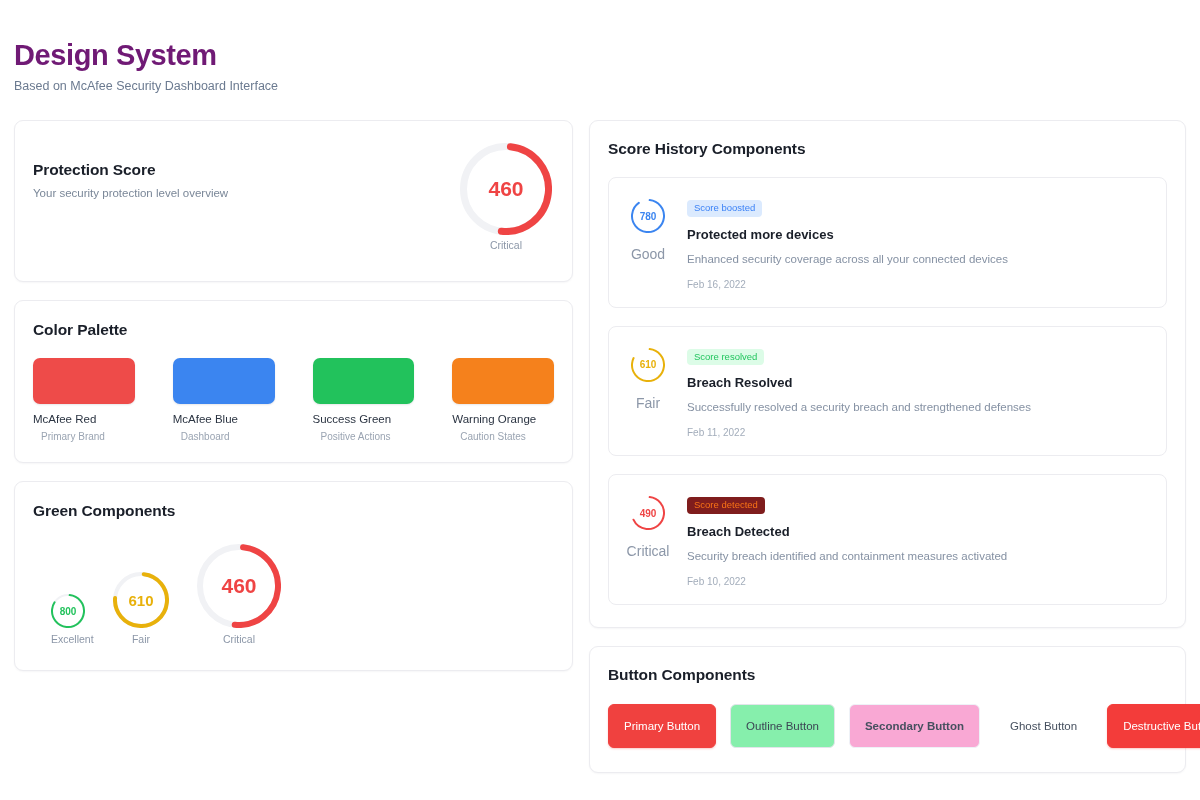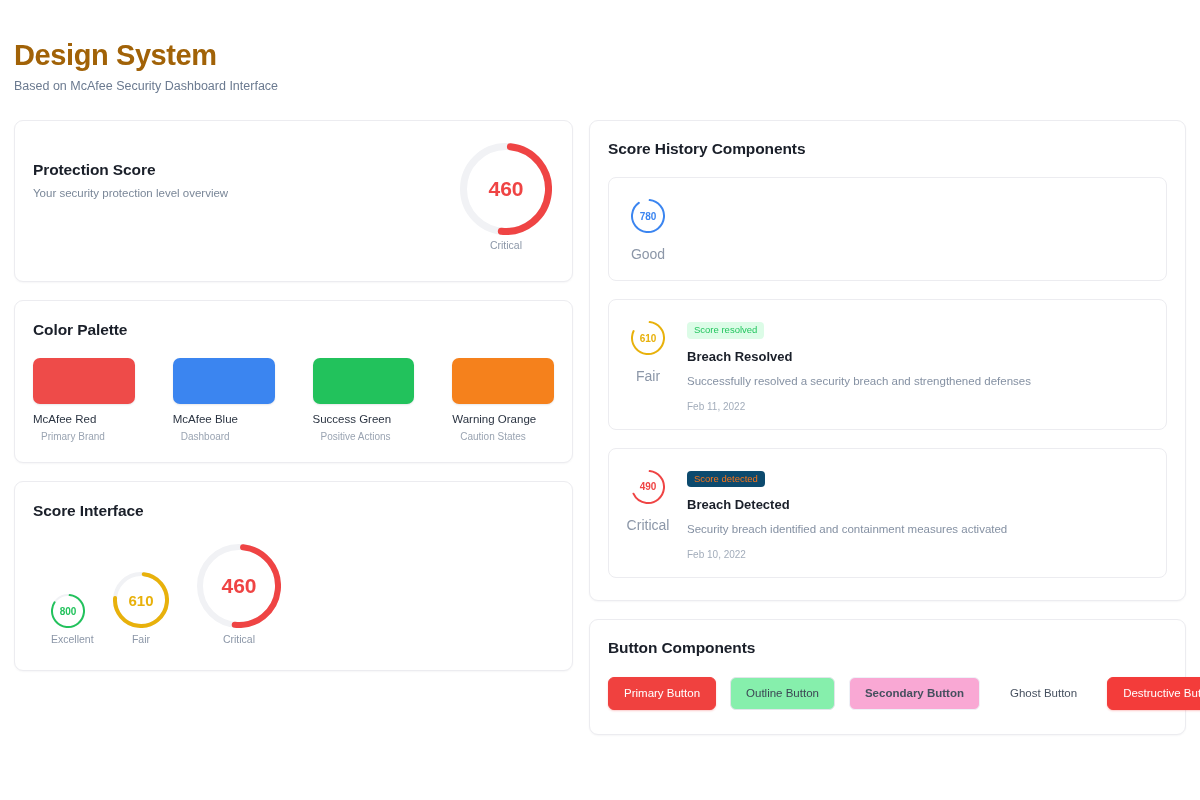--- a/index.html
+++ b/index.html
@@ -9,21 +9,21 @@
     background: #ffffff;
     font-family: "Liberation Sans", sans-serif;
     color: #1f2937;
     overflow: hidden;
   }
   .page { position: relative; width: 1200px; height: 800px; padding: 0; }
 
   
   .header { position: absolute; left: 14px; top: 38px; }
   .page-title {
-    font-size: 29px; font-weight: bold; color: #a16207;
+    font-size: 29px; font-weight: bold; color: #701a75;
     letter-spacing: -0.4px; line-height: 34px;
   }
   .page-subtitle {
     font-size: 12.5px; color: #6b7a90; margin-top: 7px; line-height: 15px;
   }
 
   
   .col-left  { position: absolute; left: 14px;  top: 120px; width: 559px; }
   .col-right { position: absolute; left: 589px; top: 120px; width: 597px; }
 
@@ -93,21 +93,21 @@
   .hist-title { font-size: 13px; font-weight: bold; color: #1a1f29; margin-top: 10px; }
   .hist-desc { font-size: 11.5px; color: #8591a3; margin-top: 10px; line-height: 14px; }
   .hist-date { font-size: 10px; color: #a3adbb; margin-top: 13px; }
 
   
   .buttons-card { padding: 19px 18px 24px 18px; }
   .btn-row { display: flex; gap: 14px; margin-top: 20px; align-items: center; }
   .btn {
     font-family: "Liberation Sans", sans-serif;
     font-size: 11.5px;
-    padding: 9px 15px;
+    padding: 15px 15px;
     border-radius: 6px;
     border: 1px solid transparent;
     cursor: pointer;
     line-height: 1.1;
     white-space: nowrap;
   }
   .btn-primary    { background: #f0413f; color: #fff; border-color: #f0413f;
                     box-shadow: 0 1px 2px rgba(240,65,63,0.28); }
   .btn-outline    { background: #86efac; color: #3c4654; border-color: #e2e5ea; }
   .btn-secondary  { background: #f9a8d4; color: #46505f; border-color: #eef2f7; font-weight: bold; }
@@ -163,21 +163,21 @@
           </div>
           <div class="swatch-col">
             <div class="swatch" style="background:#f5811c"></div>
             <div class="swatch-name">Warning Orange</div>
             <div class="swatch-role">Caution States</div>
           </div>
         </div>
     </div>
 
     <div class="card score-components">
-      <div class="card-title">Score Interface</div>
+      <div class="card-title">Green Components</div>
       <div class="gauge-strip" id="gauge-strip">
           <div class="gauge-item" style="left: 18px; top: 56px; width: 34px;">
             <div class="gauge" style="width: 34px; height: 34px;"><svg width="34" height="34" viewBox="0 0 34 34">
                 <circle cx="17" cy="17" r="16" fill="none" stroke="#f1f2f5" stroke-width="2"></circle>
                 <circle cx="17" cy="17" r="16" fill="none" stroke="#22c25c" stroke-width="2" stroke-linecap="round" stroke-dasharray="82.43539123019616 19.095573684677213" transform="rotate(-84 17 17)"></circle>
               </svg><div class="val" style="color:#22c25c;font-size:10px">800</div></div>
             <div class="gauge-label">Excellent</div>
           </div>
           <div class="gauge-item" style="left: 80px; top: 34px; width: 56px;">
             <div class="gauge" style="width: 56px; height: 56px;"><svg width="56" height="56" viewBox="0 0 56 56">
@@ -204,40 +204,41 @@
       <div class="card-title">Score History Components</div>
       <div class="history-list" id="history-list">
           <div class="hist-item">
             <div class="hist-gauge">
               <div class="gauge" style="width: 34px; height: 34px; margin: 0px auto;"><svg width="34" height="34" viewBox="0 0 34 34">
                   <circle cx="17" cy="17" r="16" fill="none" stroke="#ffffff" stroke-width="2"></circle>
                   <circle cx="17" cy="17" r="16" fill="none" stroke="#3b85f0" stroke-width="2" stroke-linecap="round" stroke-dasharray="88.46724912508857 13.063715789784805" transform="rotate(-84 17 17)"></circle>
                 </svg><div class="val" style="color:#3b85f0;font-size:10px">780</div></div>
               <div class="gauge-label">Good</div>
             </div>
+            <div class="hist-body"><span class="badge" style="background:#dbeafe;color:#3b82f6">Score boosted</span><div class="hist-title">Protected more devices</div><div class="hist-desc">Enhanced security coverage across all your connected devices</div><div class="hist-date">Feb 16, 2022</div></div>
           </div>
           <div class="hist-item">
             <div class="hist-gauge">
               <div class="gauge" style="width: 34px; height: 34px; margin: 0px auto;"><svg width="34" height="34" viewBox="0 0 34 34">
                   <circle cx="17" cy="17" r="16" fill="none" stroke="#ffffff" stroke-width="2"></circle>
                   <circle cx="17" cy="17" r="16" fill="none" stroke="#e8b10b" stroke-width="2" stroke-linecap="round" stroke-dasharray="80.4247719318987 21.106192982974672" transform="rotate(-84 17 17)"></circle>
                 </svg><div class="val" style="color:#e8b10b;font-size:10px">610</div></div>
               <div class="gauge-label">Fair</div>
             </div>
             <div class="hist-body"><span class="badge" style="background:#dcfce7;color:#22c55e">Score resolved</span><div class="hist-title">Breach Resolved</div><div class="hist-desc">Successfully resolved a security breach and strengthened defenses</div><div class="hist-date">Feb 11, 2022</div></div>
           </div>
           <div class="hist-item">
             <div class="hist-gauge">
               <div class="gauge" style="width: 34px; height: 34px; margin: 0px auto;"><svg width="34" height="34" viewBox="0 0 34 34">
                   <circle cx="17" cy="17" r="16" fill="none" stroke="#ffffff" stroke-width="2"></circle>
                   <circle cx="17" cy="17" r="16" fill="none" stroke="#ef4444" stroke-width="2" stroke-linecap="round" stroke-dasharray="66.35043684381644 35.18052807105695" transform="rotate(-84 17 17)"></circle>
                 </svg><div class="val" style="color:#ef4444;font-size:10px">490</div></div>
               <div class="gauge-label">Critical</div>
             </div>
-            <div class="hist-body"><span class="badge" style="background:#0c4a6e;color:#f97316">Score detected</span><div class="hist-title">Breach Detected</div><div class="hist-desc">Security breach identified and containment measures activated</div><div class="hist-date">Feb 10, 2022</div></div>
+            <div class="hist-body"><span class="badge" style="background:#7f1d1d;color:#f97316">Score detected</span><div class="hist-title">Breach Detected</div><div class="hist-desc">Security breach identified and containment measures activated</div><div class="hist-date">Feb 10, 2022</div></div>
           </div>
         </div>
     </div>
 
     <div class="card buttons-card">
       <div class="card-title">Button Components</div>
       <div class="btn-row" id="btn-row">
           <button class="btn btn-primary">Primary Button</button>
           <button class="btn btn-outline">Outline Button</button>
           <button class="btn btn-secondary">Secondary Button</button>

